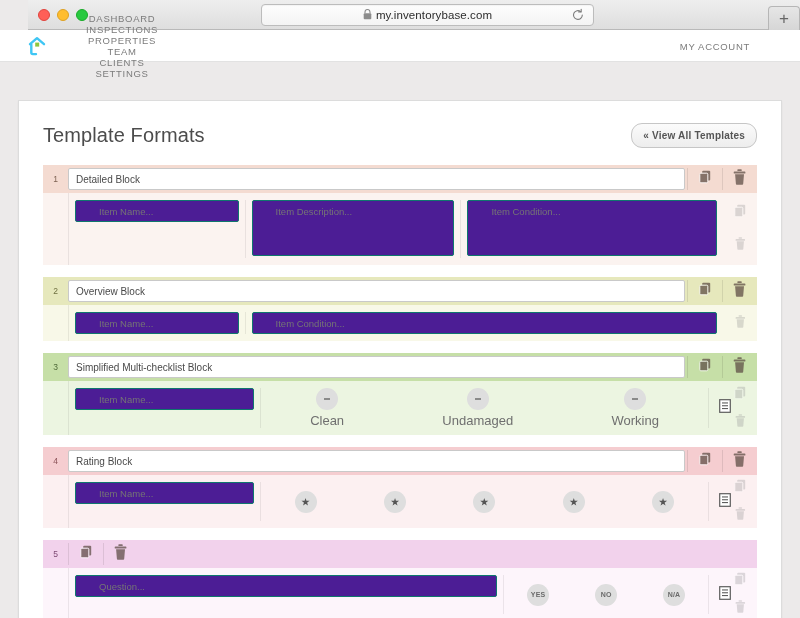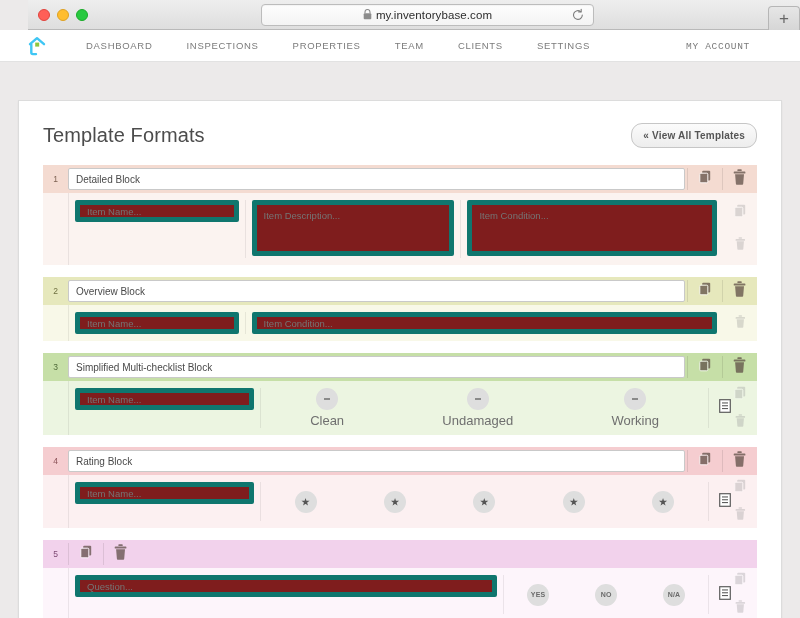--- a/index.html
+++ b/index.html
@@ -60,31 +60,31 @@
   
   .site-nav {
     position: relative;
     height: 32px;
     background: #ffffff;
     border-bottom: 1px solid #e2e2e2;
     display: flex; align-items: center;
     padding-left: 27px;
   }
   .brand-logo { width: 20px; height: 22px; margin-right: 22px; display:block; }
-  .nav-links { display: flex; align-items: center; gap: 0px; }
+  .nav-links { display: flex; align-items: center; gap: 0px; flex-direction: column; }
   .nav-link {
     font-size: 9.5px; letter-spacing: .7px;
     color: #7b7b7b; padding: 0 17px;
     white-space: nowrap; cursor: pointer;
   }
   .nav-right {
     position: absolute; right: 50px; top: 50%;
     transform: translateY(-50%);
     font-size: 9.5px; letter-spacing: .7px; color: #7b7b7b;
-    white-space: nowrap; cursor: pointer; font-family: Liberation Mono, monospace;
+    white-space: nowrap; cursor: pointer;
   }
 
   
   .viewport {
     position: relative;
     height: 556px;
     background: #eceaea;
     padding: 18px 18px 0 18px;
     overflow: hidden;
     margin-top: 20px;
@@ -152,24 +152,24 @@
     border-left: 1px solid rgba(0,0,0,0.07);
     padding: 7px 0 7px 0;
   }
   .field-cell {
     padding: 0 6px 0 6px;
     display: flex; flex-direction: column; justify-content: flex-start;
     border-right: 1px solid rgba(0,0,0,0.07);
   }
   .field-cell.last { border-right: none; }
   .text-input, .text-area {
-    background: #7f1d1d; border: 5px solid #0f766e; border-radius: 2px;
+    background: #4c1d95; border: 1px solid #0f766e; border-radius: 2px;
     font-size: 9.5px; color: #a8a8a8;
     font-family: "Liberation Sans", sans-serif;
-    padding: 5px 7px;
+    padding: 5px 23px;
     outline: none; resize: none; width: 100%;
   }
   .text-input { height: 22px; }
   .side-actions {
     width: 34px; flex: 0 0 34px;
     display: flex; flex-direction: column;
     align-items: center; justify-content: space-around;
     padding: 4px 0;
   }
   .side-actions.two-col {

